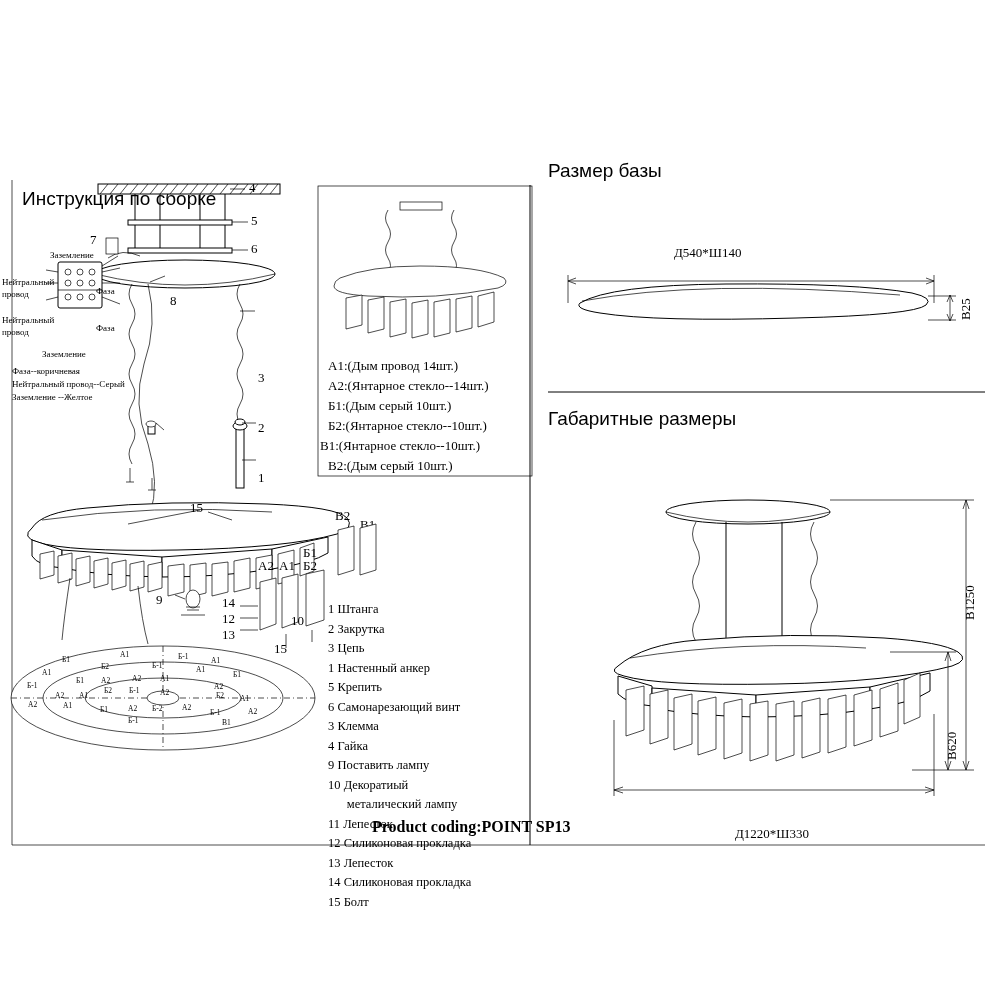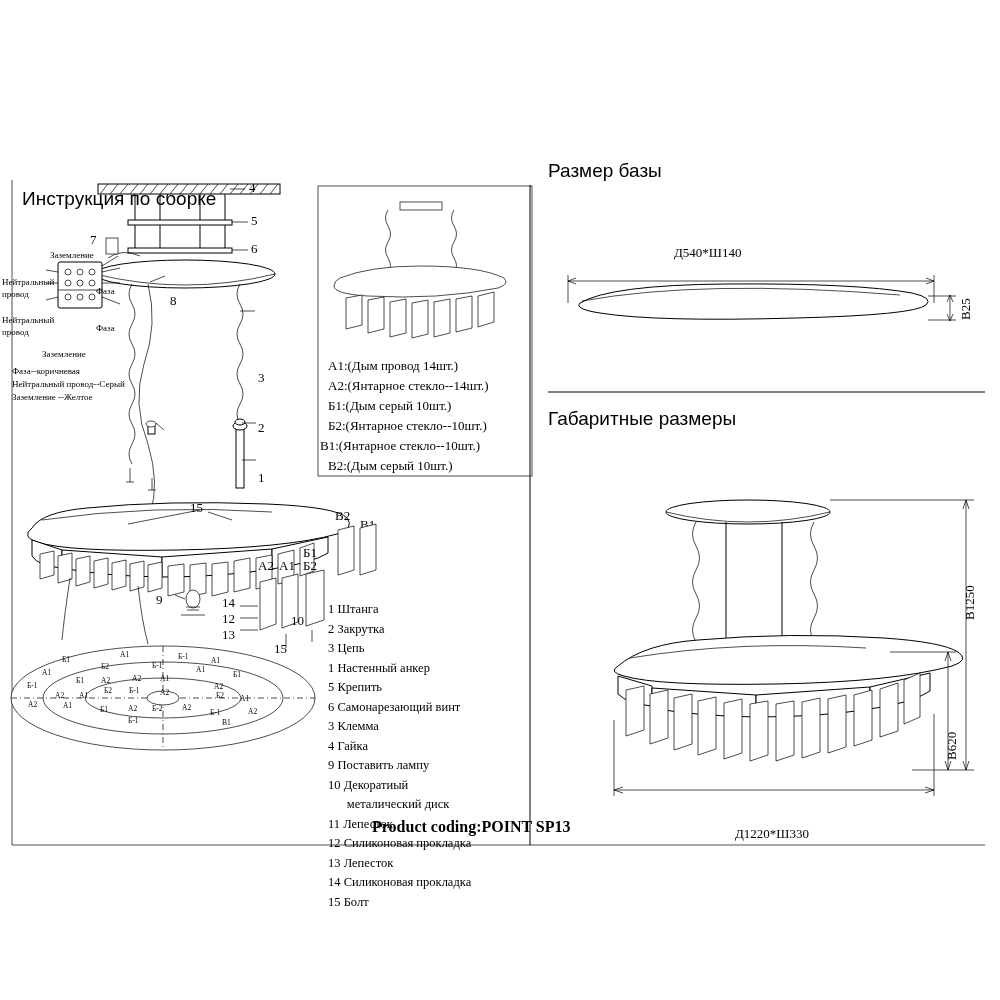--- a/index.html
+++ b/index.html
@@ -288,21 +288,21 @@
     <div>1  Штанга</div>
     <div>2  Закрутка</div>
     <div>3  Цепь</div>
     <div>1  Настенный анкер</div>
     <div>5  Крепить</div>
     <div>6  Самонарезающий винт</div>
     <div>3  Клемма</div>
     <div>4  Гайка</div>
     <div>9  Поставить лампу</div>
     <div>10  Декоратиый</div>
-    <div style="white-space:pre;">      металический диск</div>
+    <div style="white-space:pre;">      металический лампу</div>
     <div>11  Лепесток</div>
     <div>12  Силиконовая прокладка</div>
     <div>13  Лепесток</div>
     <div>14  Силиконовая прокладка</div>
     <div>15  Болт</div>
   </div>
 
   <svg class="abs" style="left:318px;top:186px;" width="214" height="290">
     <rect class="ln-t" x="0" y="0" width="214" height="290" fill="none"></rect>
 

